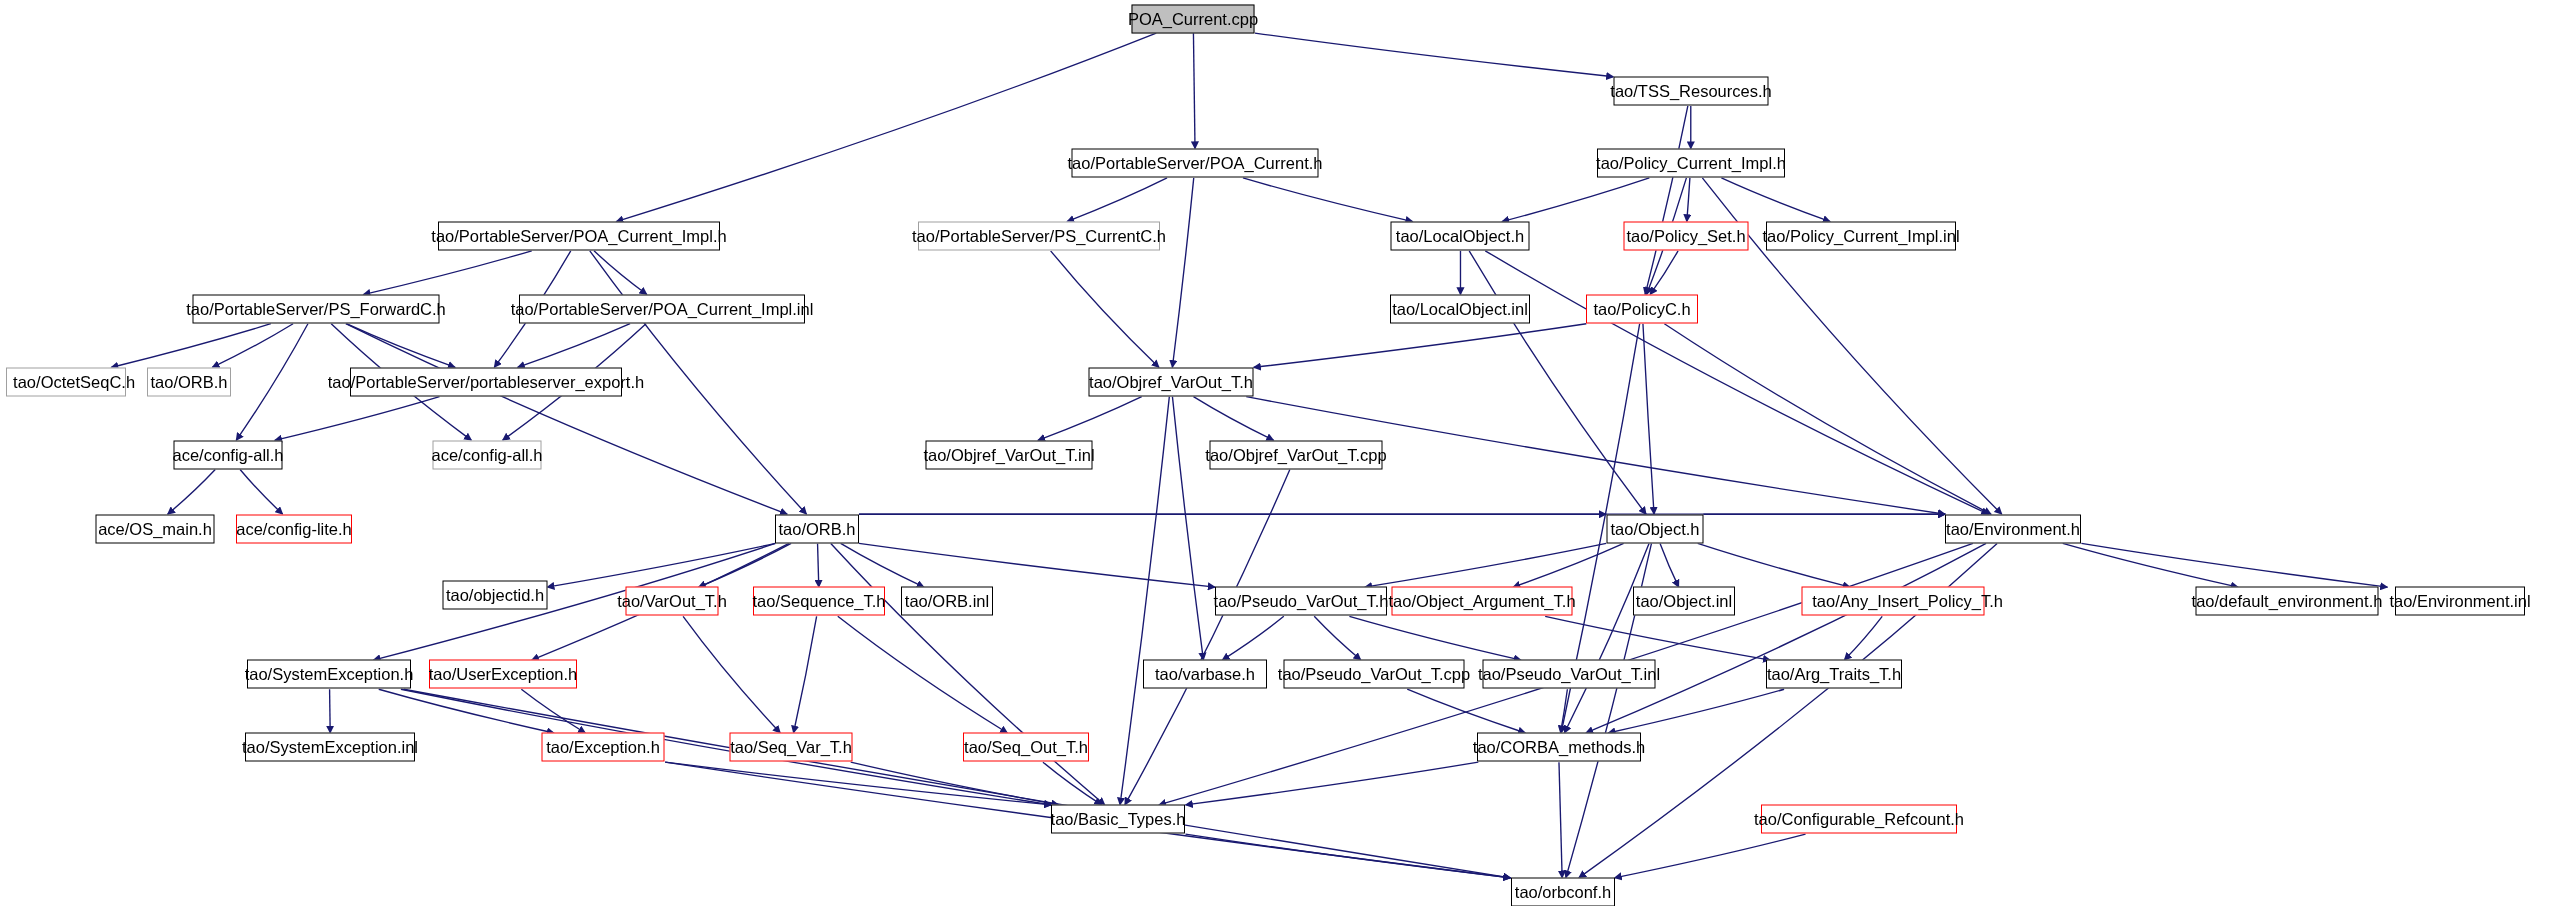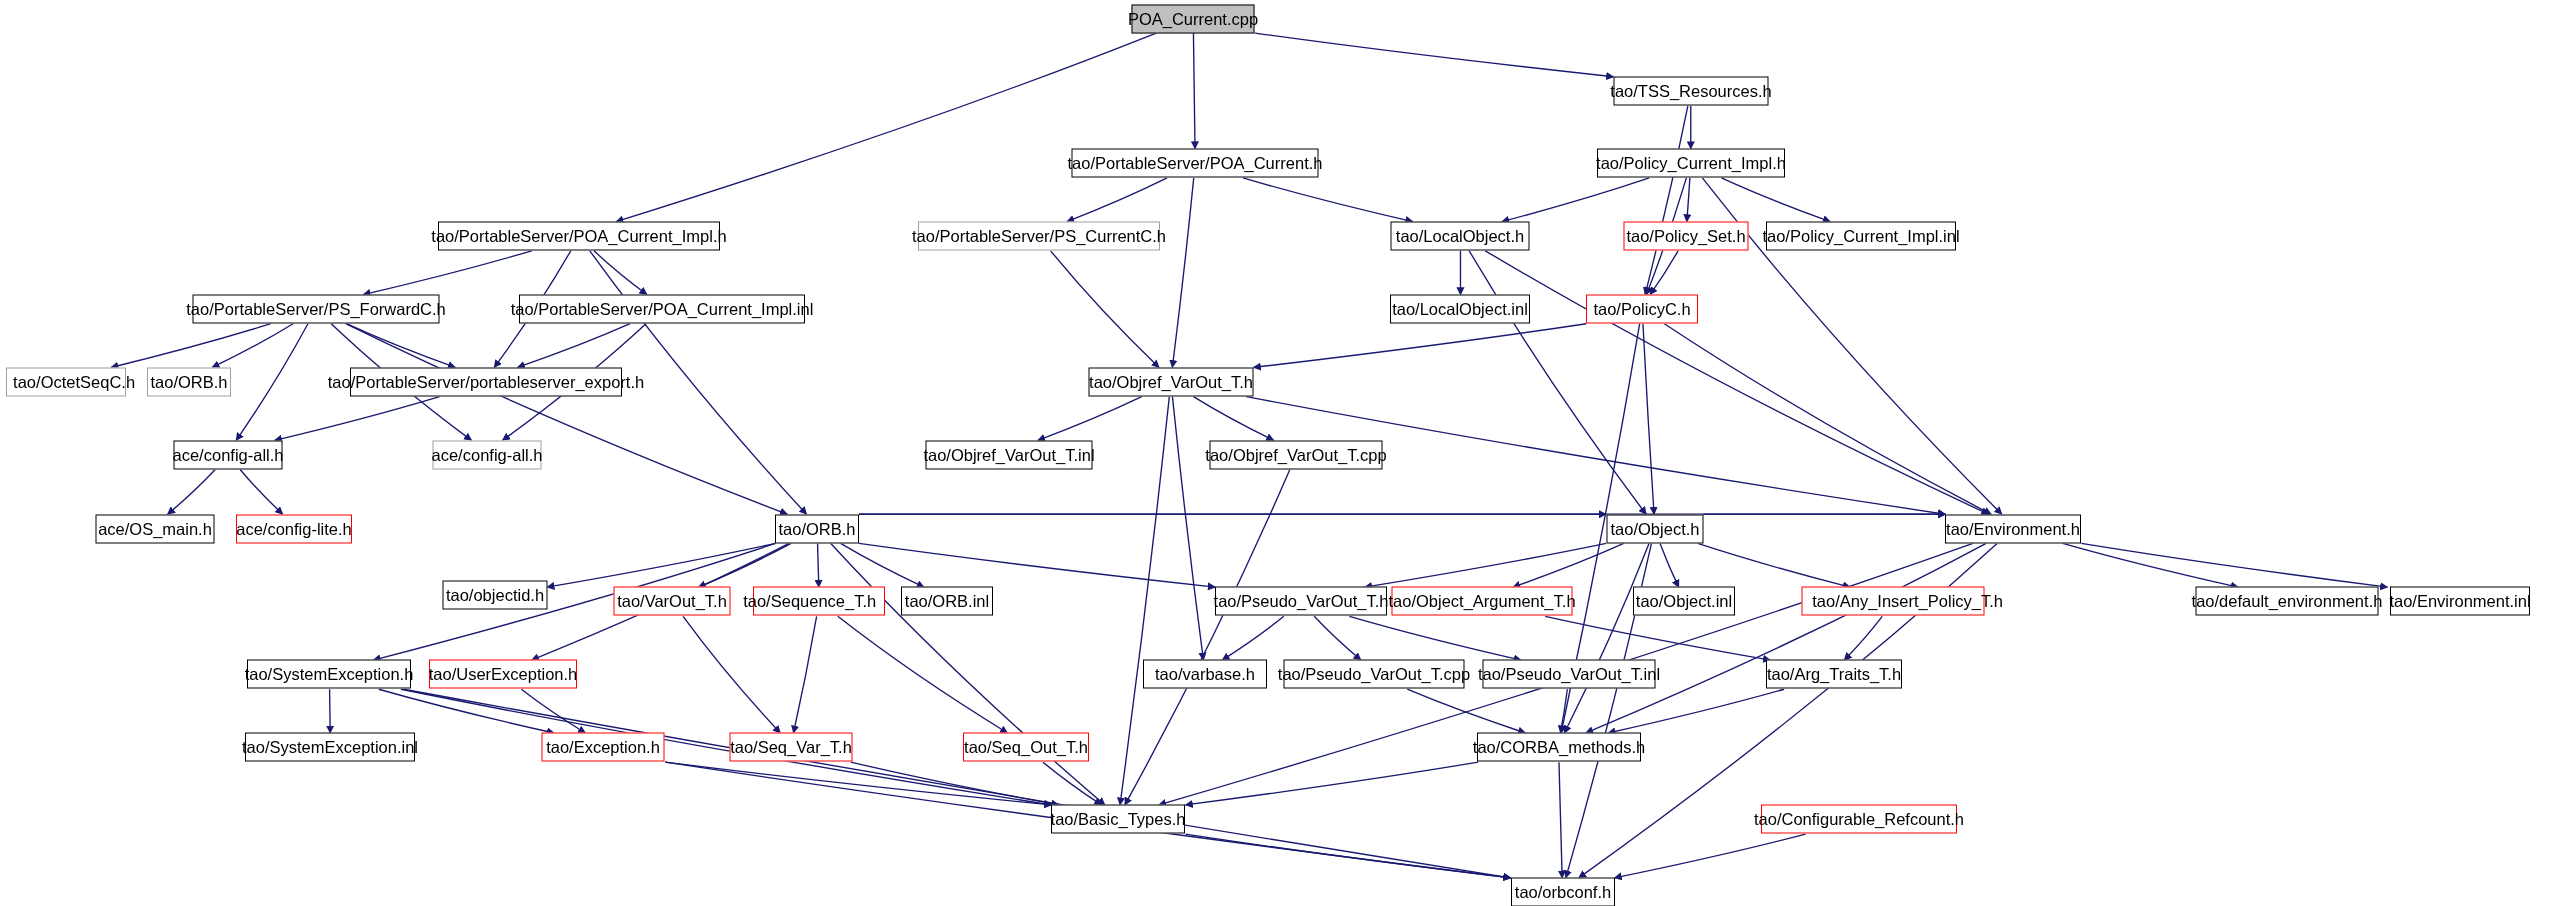--- a/index.html
+++ b/index.html
@@ -191,45 +191,45 @@
       </div>
       <div class="node" style="left: 1655px; top: 529px; width: 97px;">
         <span>tao/Object.h</span>
       </div>
       <div class="node" style="left: 2013px; top: 529px; width: 136px;">
         <span>tao/Environment.h</span>
       </div>
       <div class="node" style="left: 495px; top: 595px; width: 105px; align-items: center;">
         <span>tao/objectid.h</span>
       </div>
-      <div class="node red" style="left: 672px; top: 601px; width: 117px;">
+      <div class="node red" style="left: 672px; top: 601px; width: 93px;">
         <span>tao/VarOut_T.h</span>
       </div>
-      <div class="node red" style="left: 819px; top: 601px; width: 132px; justify-content: flex-end;">
+      <div class="node red" style="left: 819px; top: 601px; width: 132px;">
         <span>tao/Sequence_T.h</span>
       </div>
       <div class="node" style="left: 947px; top: 601px; width: 92px;">
         <span>tao/ORB.inl</span>
       </div>
       <div class="node" style="left: 1301px; top: 601px; width: 172px;">
         <span>tao/Pseudo_VarOut_T.h</span>
       </div>
       <div class="node red" style="left: 1482px; top: 601px; width: 181px;">
         <span>tao/Object_Argument_T.h</span>
       </div>
       <div class="node" style="left: 1684px; top: 601px; width: 102px;">
         <span>tao/Object.inl</span>
       </div>
       <div class="node red" style="left: 1893px; top: 601px; width: 183px; padding-left: 37px;">
         <span>tao/Any_Insert_Policy_T.h</span>
       </div>
       <div class="node" style="left: 2287px; top: 601px; width: 183px;">
         <span>tao/default_environment.h</span>
       </div>
-      <div class="node" style="left: 2460px; top: 601px; width: 140px;">
+      <div class="node" style="left: 2460px; top: 601px; width: 130px;">
         <span>tao/Environment.inl</span>
       </div>
       <div class="node" style="left: 329px; top: 674px; width: 164px;">
         <span>tao/SystemException.h</span>
       </div>
       <div class="node red" style="left: 503px; top: 674px; width: 148px;">
         <span>tao/UserException.h</span>
       </div>
       <div class="node" style="left: 1205px; top: 674px; width: 124px;">
         <span>tao/varbase.h</span>

